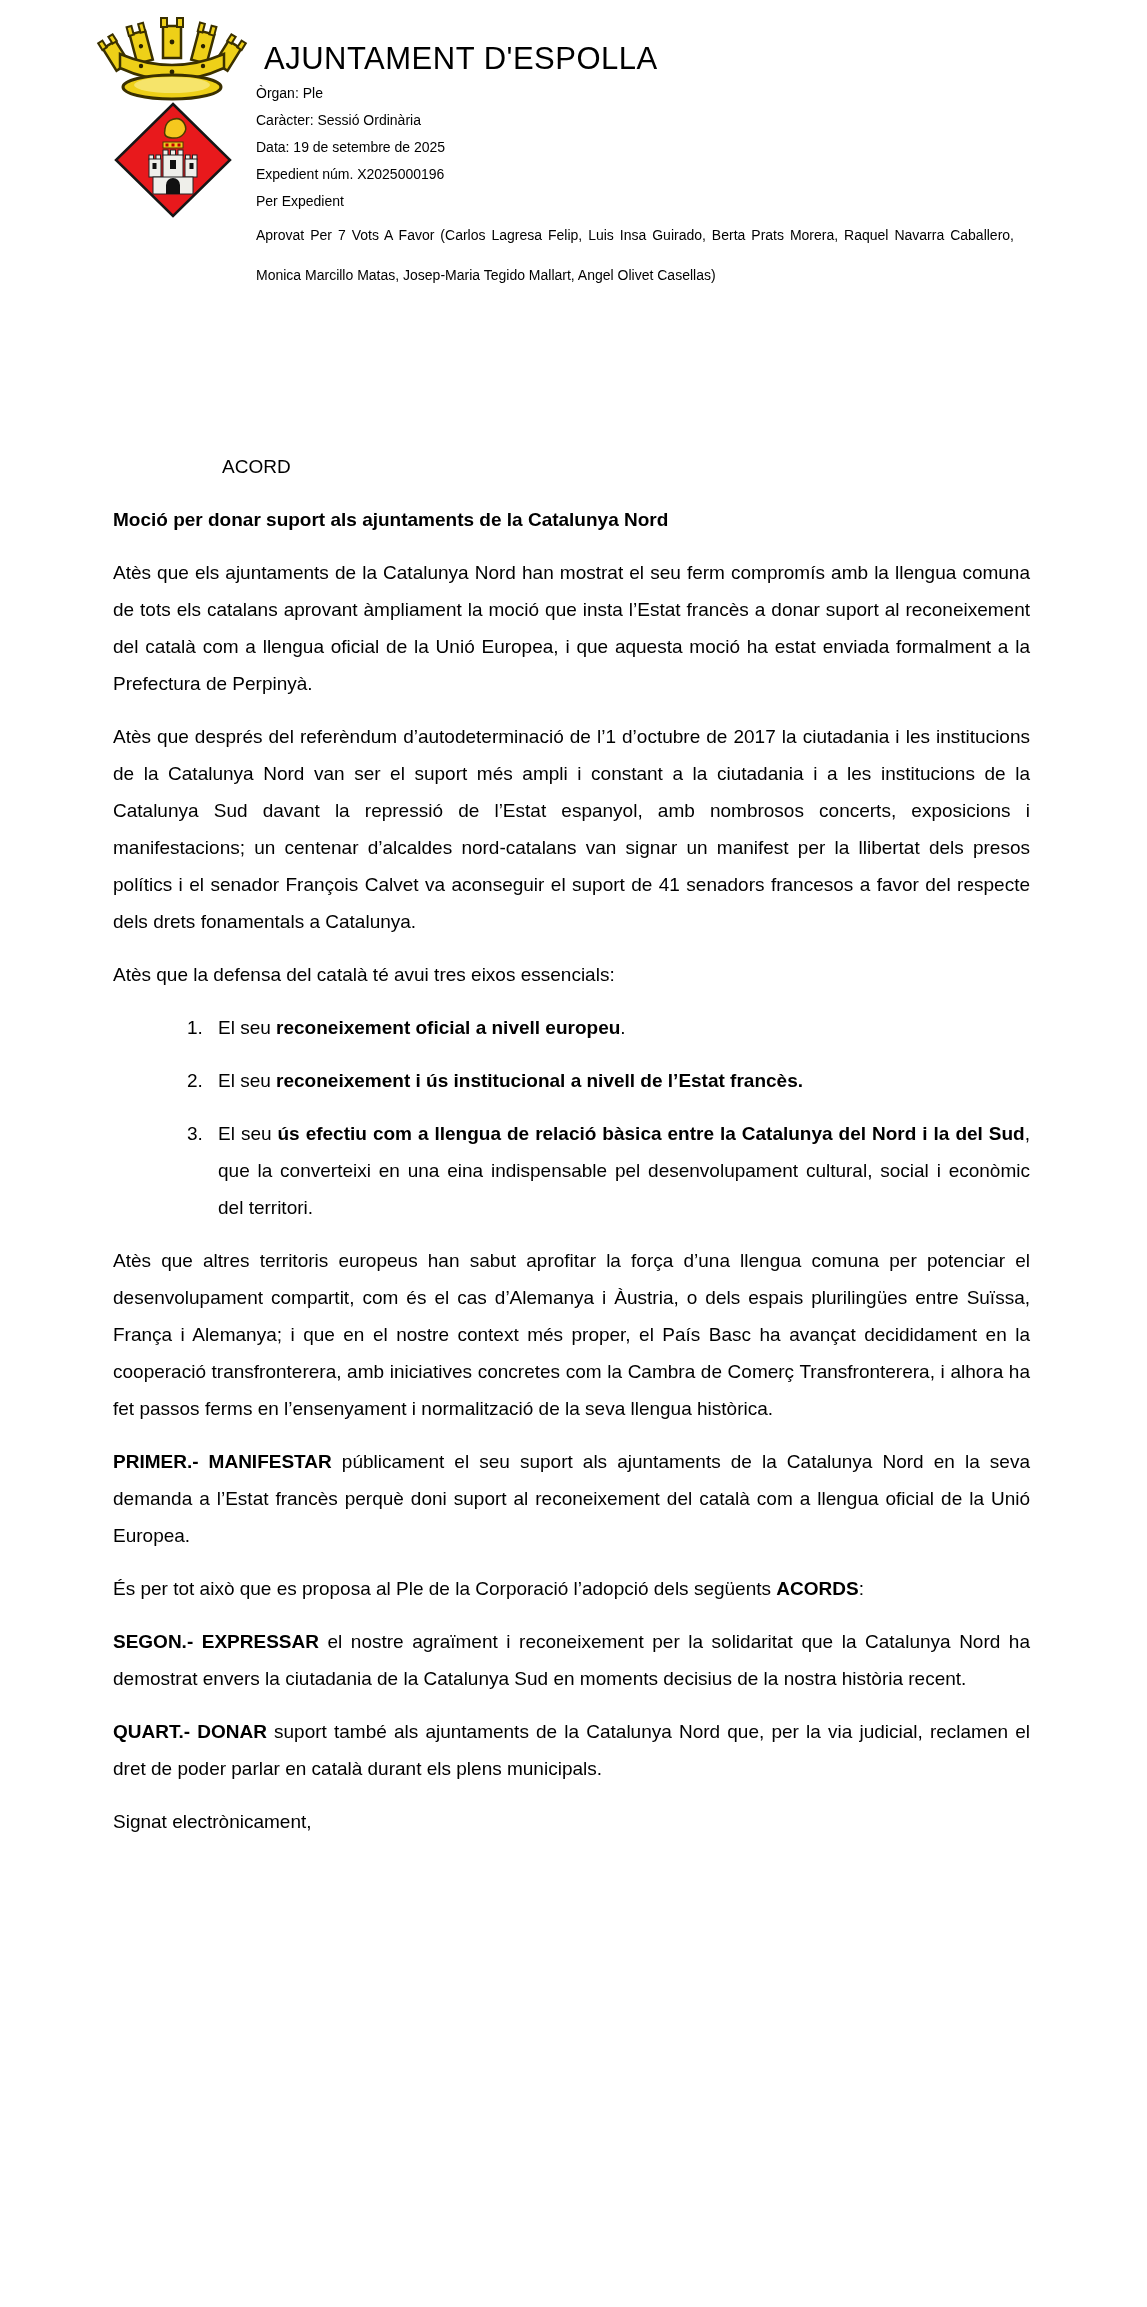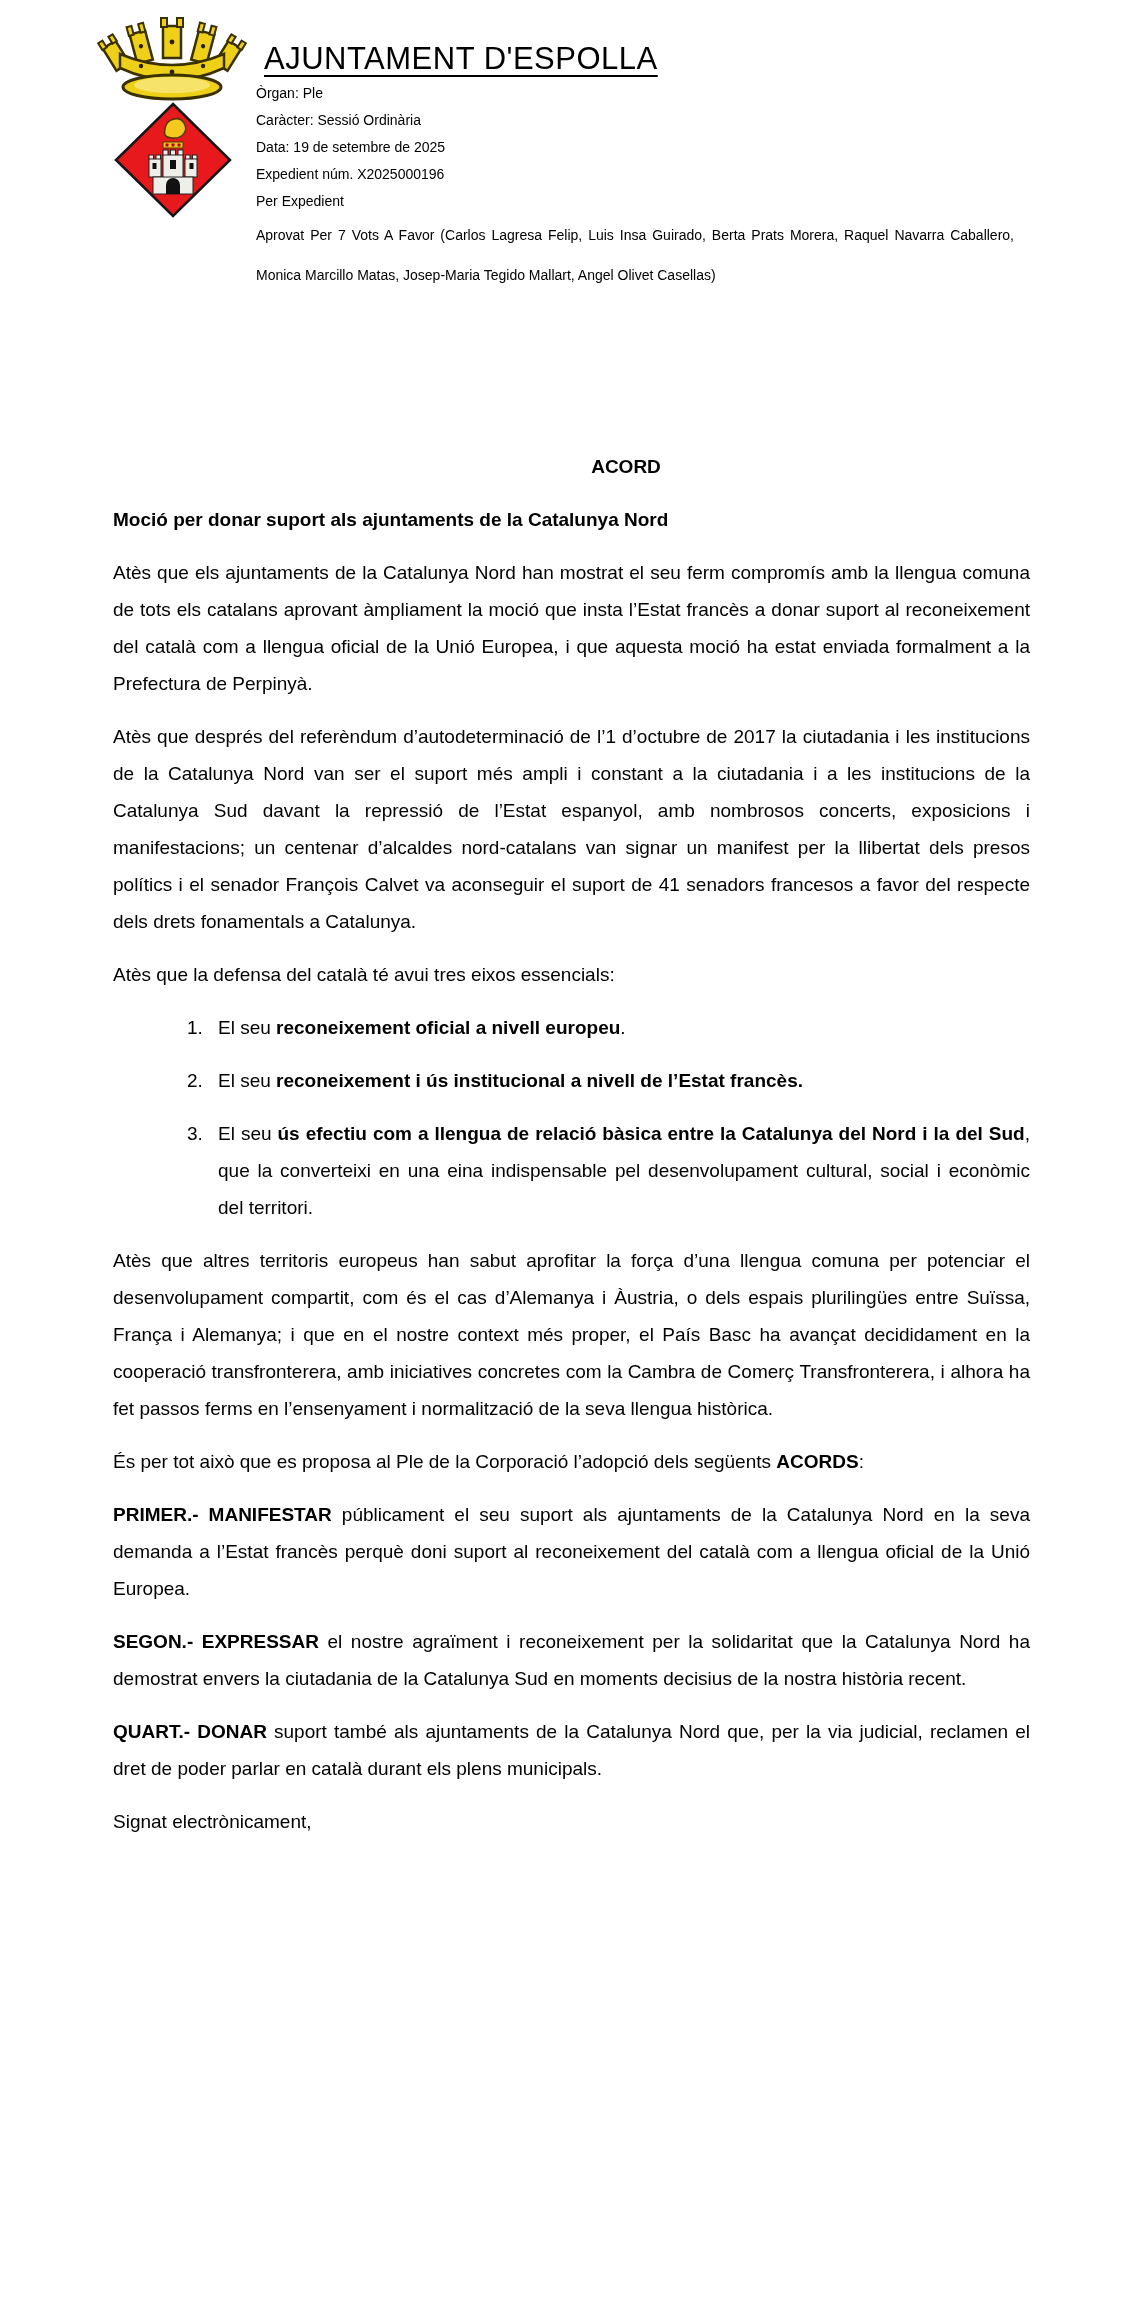--- a/index.html
+++ b/index.html
@@ -12,36 +12,36 @@
     color:#000;
     font-family:"Liberation Sans", sans-serif;
     overflow:hidden;
   }
   
   .crest-crown{position:absolute;left:96px;top:16px;}
   .crest-shield{position:absolute;left:112px;top:102px;}
   .doc-title{
     position:absolute;left:264px;top:20px;
     font-size:31px;font-weight:400;letter-spacing:.5px;
-    text-decoration:underline;text-decoration-thickness:2px;text-underline-offset:6px;
+    text-decoration-thickness:2px;text-underline-offset:6px;
     white-space:nowrap;
   }
   .meta{
     position:absolute;left:256px;top:80px;width:758px;
     font-size:14px;
   }
   .meta-line{line-height:27px;}
   .approval{margin:0;line-height:40px;text-align:justify;}
   
   main{
     position:absolute;left:113px;top:448px;width:917px;
     font-size:19px;line-height:37px;
   }
   main p{margin:0 0 16px 0;text-align:justify;}
-  .acord-heading{padding-left:109px;font-weight:bold;text-align:center;}
+  .acord-heading{padding-left:109px;font-weight:normal;text-align:left;}
   .motion-title{font-weight:bold;text-align:left;}
   b{font-weight:bold;}
   .li{display:flex;margin:0 0 16px 74px;}
   .li .num{flex:0 0 31px;width:31px;}
   .li .li-body{flex:1;text-align:justify;}
   .signature{text-align:left;margin-bottom:12px;}
 </style>
 </head>
 <body>
 
@@ -147,22 +147,22 @@
       <span class="num">2.</span>
       <span class="li-body"><span>El seu </span><b>reconeixement i ús institucional a nivell de l’Estat francès.</b><span></span></span>
     </div>
     <div class="li">
       <span class="num">3.</span>
       <span class="li-body"><span>El seu </span><b>ús efectiu com a llengua de relació bàsica entre la Catalunya del Nord i la del Sud</b><span>, que la converteixi en una eina indispensable pel desenvolupament cultural, social i econòmic del territori.</span></span>
     </div>
 
     <p>Atès que altres territoris europeus han sabut aprofitar la força d’una llengua comuna per potenciar el desenvolupament compartit, com és el cas d’Alemanya i Àustria, o dels espais plurilingües entre Suïssa, França i Alemanya; i que en el nostre context més proper, el País Basc ha avançat decididament en la cooperació transfronterera, amb iniciatives concretes com la Cambra de Comerç Transfronterera, i alhora ha fet passos ferms en l’ensenyament i normalització de la seva llengua històrica.</p>
 
+    <p><b>PRIMER.- MANIFESTAR</b><span> públicament el seu suport als ajuntaments de la Catalunya Nord en la seva demanda a l’Estat francès perquè doni suport al reconeixement del català com a llengua oficial de la Unió Europea.</span></p>
+
     <p><span>És per tot això que es proposa al Ple de la Corporació l’adopció dels següents </span><b>ACORDS</b><span>:</span></p>
-
-    <p><b>PRIMER.- MANIFESTAR</b><span> públicament el seu suport als ajuntaments de la Catalunya Nord en la seva demanda a l’Estat francès perquè doni suport al reconeixement del català com a llengua oficial de la Unió Europea.</span></p>
     <p><b>SEGON.- EXPRESSAR</b><span> el nostre agraïment i reconeixement per la solidaritat que la Catalunya Nord ha demostrat envers la ciutadania de la Catalunya Sud en moments decisius de la nostra història recent.</span></p>
     <p><b>QUART.- DONAR</b><span> suport també als ajuntaments de la Catalunya Nord que, per la via judicial, reclamen el dret de poder parlar en català durant els plens municipals.</span></p>
 
     <p class="signature">Signat electrònicament,</p>
   </main>
 
 </div>
 
 </body></html>

